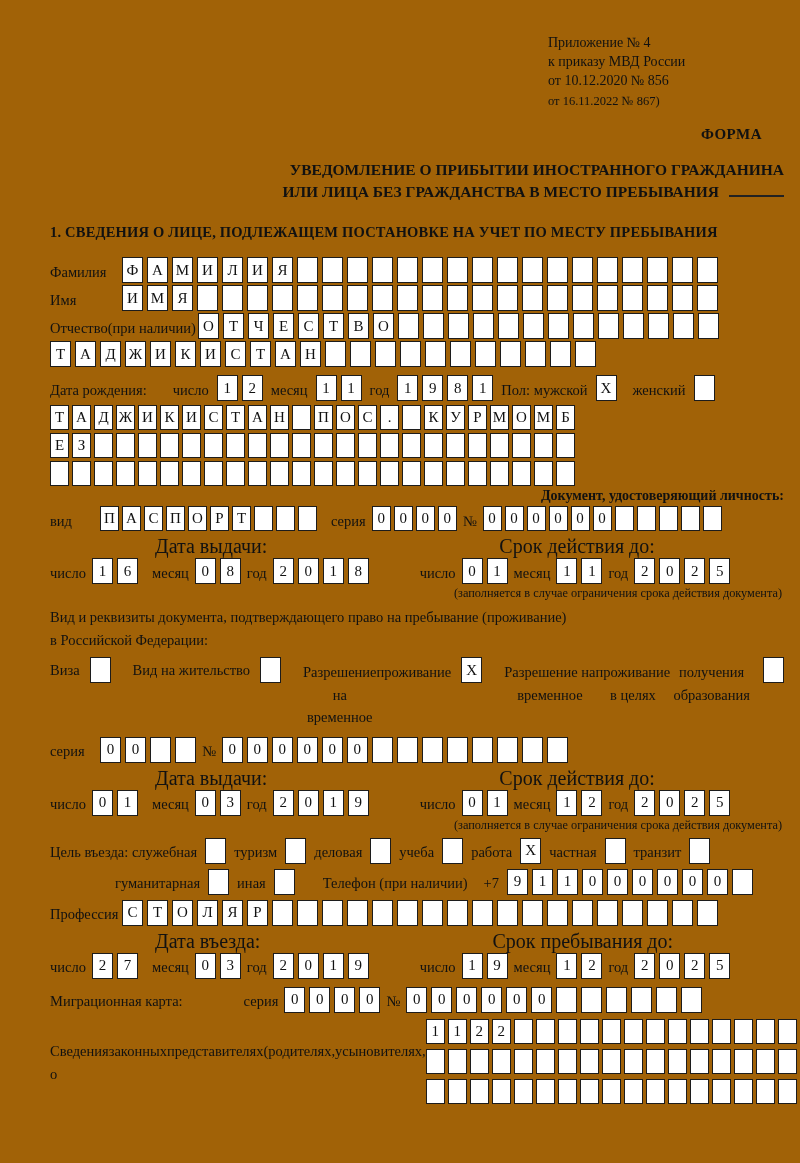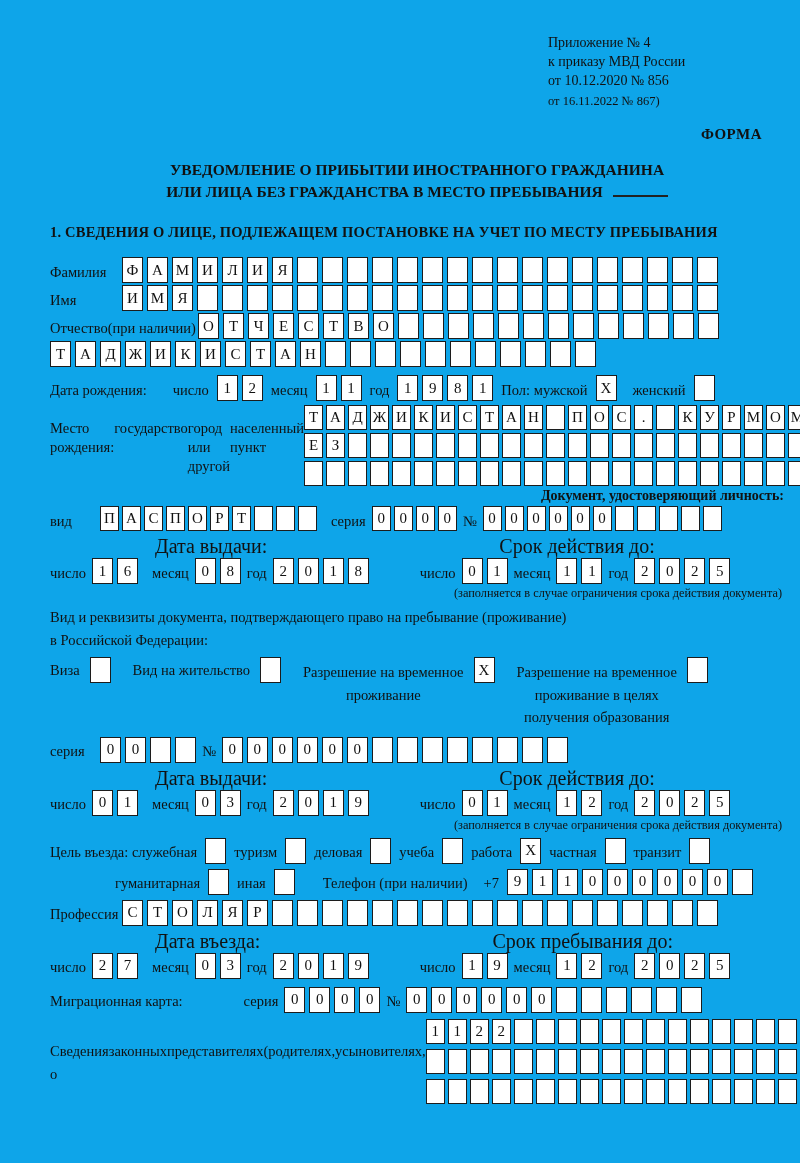--- a/index.html
+++ b/index.html
@@ -1,18 +1,18 @@
 <!DOCTYPE html>
 <html><head>
 <meta charset="utf-8">
 <style>
   *{margin:0;padding:0;box-sizing:border-box}
   html,body{background:#e9e9e9}
   body{font-family:"Liberation Serif","DejaVu Serif",serif;color:#111}
-  .page{position:relative;width:800px;height:1163px;margin:0 auto;background:#0ea5e9;
+  .page{position:relative;width:800px;height:1163px;margin:0 auto;background:#a16207;
         padding:34px 16px 0 50px;overflow:hidden}
   
   .cells{display:inline-flex;gap:4px;flex:0 0 auto}
   .cell{flex:0 0 auto;width:21px;height:26px;border:1.6px solid #1c1c1c;background:#fff;
         display:inline-flex;align-items:center;justify-content:center;
         font-size:15px;line-height:1;font-family:"Liberation Serif",serif}
   .tight{gap:3px}
   .tight .cell{width:19px;height:25px}
   .colcells{display:flex;flex-direction:column;gap:3px}
   
@@ -21,34 +21,34 @@
   .lbl{font-size:14.5px;line-height:1.2;padding-top:5px;white-space:nowrap}
   .lblblock{display:flex;flex-direction:row;font-size:14.5px;line-height:1.32;padding-top:4px}
   .w72{flex:0 0 72px}.w44{flex:0 0 44px}.w121{flex:0 0 121px}.w148{flex:0 0 148px}
   .ml8{margin-left:8px}.ml18{margin-left:18px}.ml20{margin-left:20px}
   .ml45{margin-left:45px}.ml55{margin-left:55px}
   .ind65{margin-left:65px}
   
   .appendix{width:222px;margin-left:auto;margin-right:14px;font-size:14px;line-height:1.35}
   .appendix .rev{font-size:12.5px;line-height:1.38;margin-top:2px}
   .forma{text-align:right;padding-right:22px;font-weight:bold;font-size:15px;margin-top:16px;letter-spacing:.5px}
-  .title{text-align:center;font-weight:bold;font-size:15.5px;line-height:1.4;margin-top:16px}
+  .title{text-align:right;font-weight:bold;font-size:15.5px;line-height:1.4;margin-top:16px}
   .blank{display:inline-block;width:55px;border-bottom:2px solid #222;margin-left:10px}
   .sec{font-weight:bold;font-size:14.5px;margin-top:22px;margin-bottom:16px;letter-spacing:.2px}
   .center-bold{text-align:right;font-weight:bold;font-size:14px;margin:1px 0 2px 90px}
   .para{font-size:14.5px;line-height:1.55}
   
   .dateheads{display:flex;font-size:20px;margin-top:3px}
   .dh1{margin-left:105px}
   .dh2{margin-left:232px}
   .fineprint{font-size:12.3px;text-align:right;padding-right:2px;margin:2px 0 5px}
   
   .permit-row{display:flex;gap:22px;align-items:flex-start;margin:6px 0 8px}
   .optline{display:flex;gap:10px;align-items:flex-start}
-  .optblock{display:flex;flex-direction:column;text-align:center;font-size:14.5px;line-height:1.55;padding-top:4px}
+  .optblock{display:flex;flex-direction:row;text-align:center;font-size:14.5px;line-height:1.55;padding-top:4px}
   .caption{font-size:12.5px;margin:4px 0 0 170px}
 </style>
 </head>
 <body>
 
 <div class="page">
 
   <div class="appendix">
     <div>Приложение № 4</div>
     <div>к приказу МВД России</div>
@@ -205,26 +205,20 @@
     <span class="cells">
         <span class="cell">X</span>
       </span>
     <span class="lbl ml8">женский</span>
     <span class="cells">
         <span class="cell"></span>
       </span>
   </div>
 
   <div class="row">
-    <span class="lblblock w148">
-      <span>Место рождения:</span>
-      <span>государство</span>
-      <span>город или другой</span>
-      <span>населенный пункт</span>
-    </span>
     <span class="colcells">
       <span class="cells tight">
           <span class="cell">Т</span>
           <span class="cell">А</span>
           <span class="cell">Д</span>
           <span class="cell">Ж</span>
           <span class="cell">И</span>
           <span class="cell">К</span>
           <span class="cell">И</span>
           <span class="cell">С</span>

